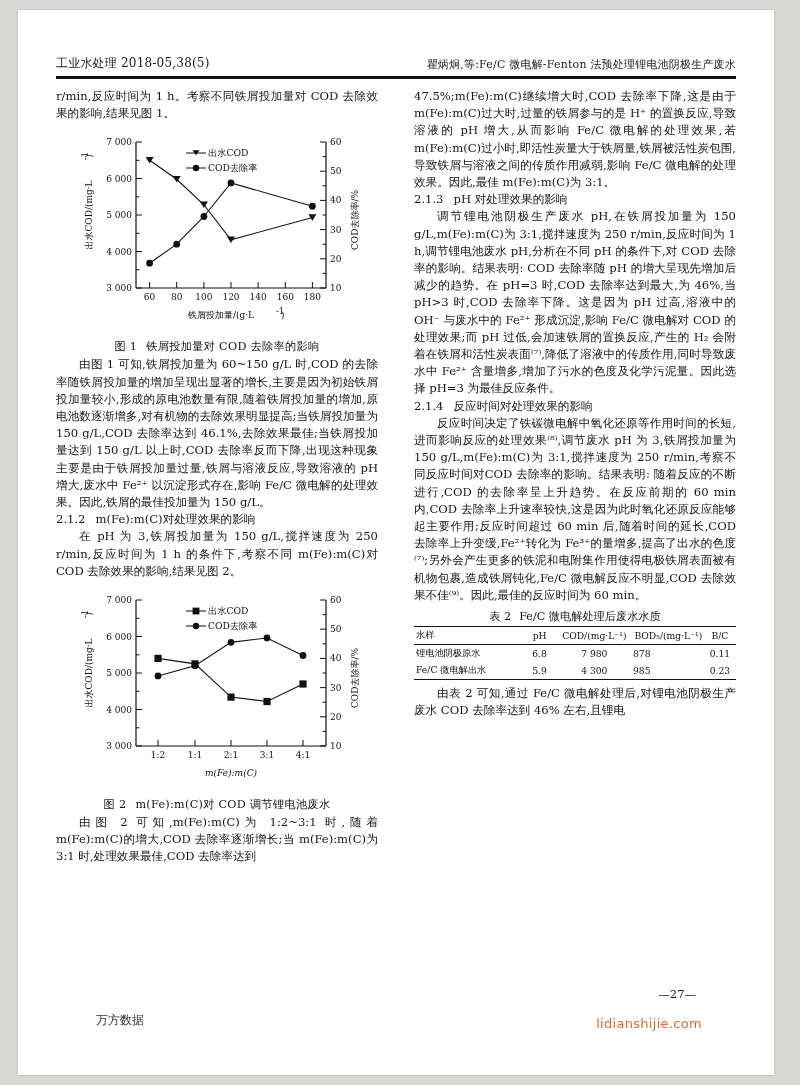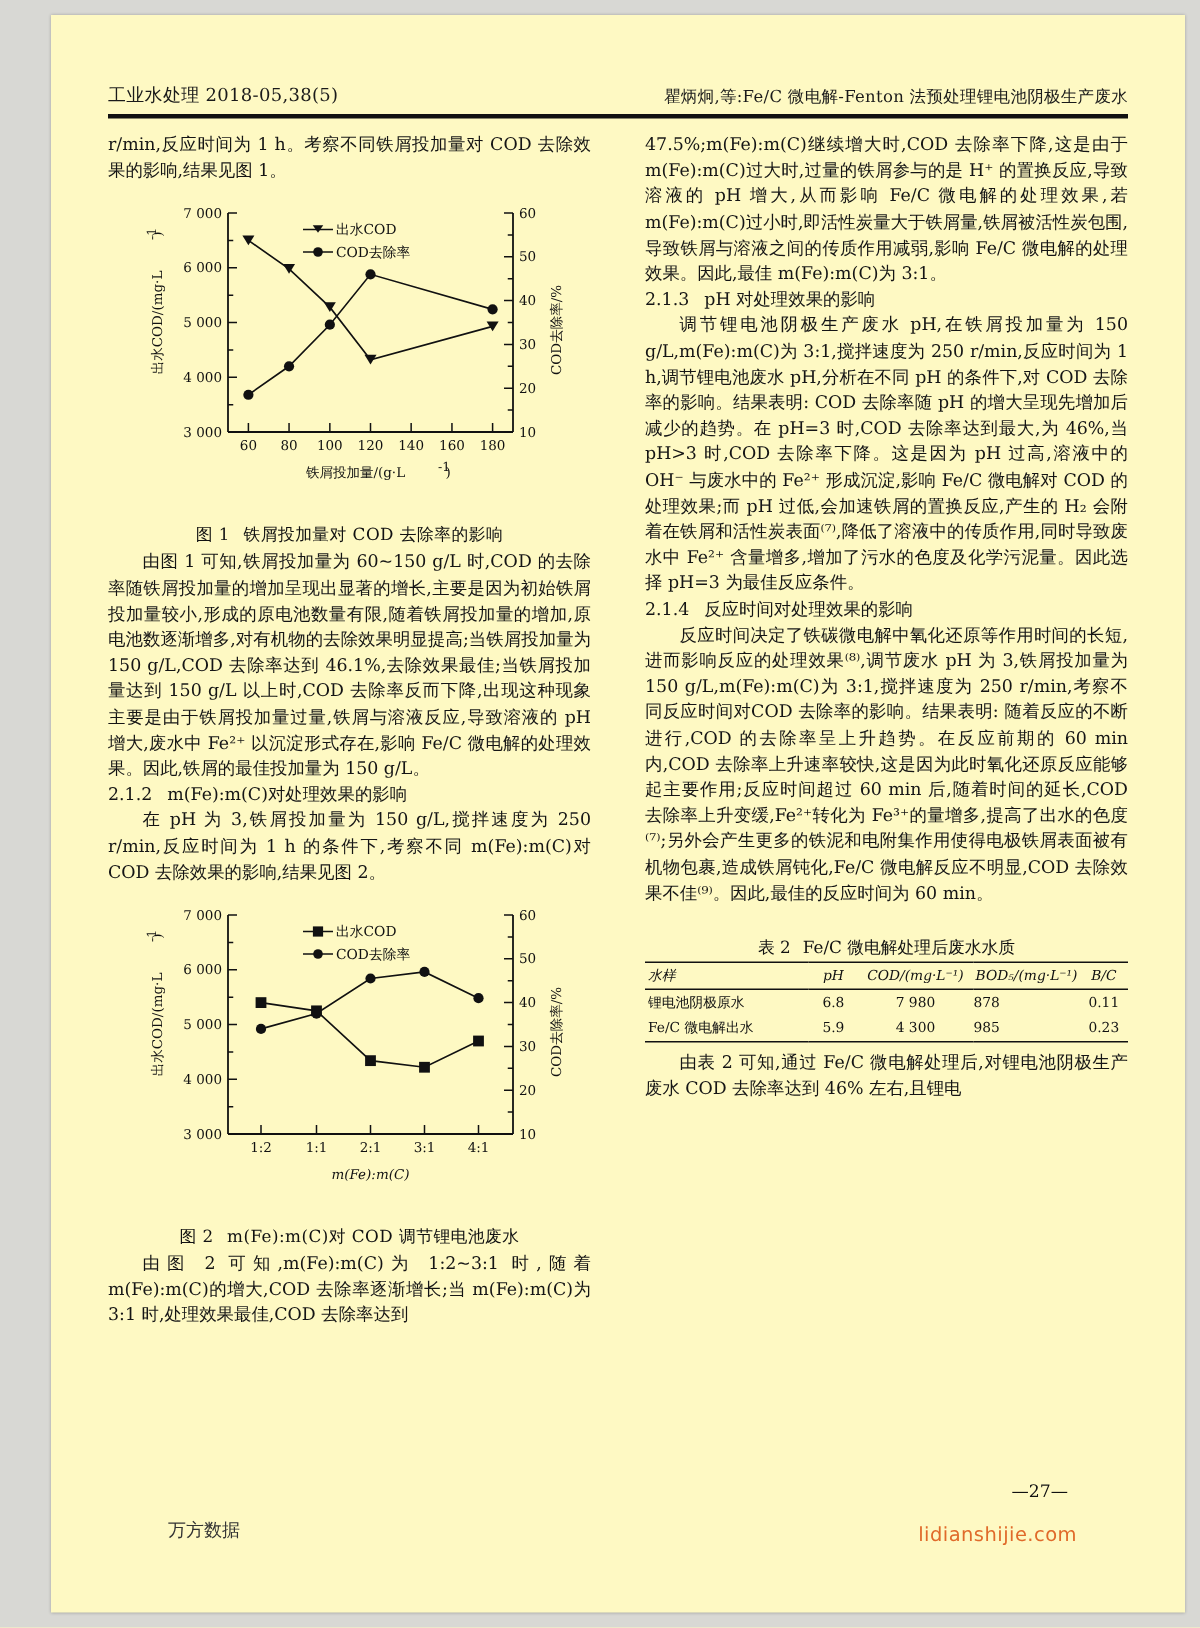--- a/index.html
+++ b/index.html
@@ -3,23 +3,23 @@
 <meta charset="utf-8">
 <style>
   html,body{margin:0;padding:0;}
   body{
     width:800px;height:1085px;
     background:#d8d8d4;
     font-family:"DejaVu Serif","Liberation Serif",serif;
     overflow:hidden;
   }
   .page{
-    position:absolute;left:34px;top:10px;
+    position:absolute;left:18px;top:10px;
     width:756px;height:1065px;
-    background:#fef9c3;
+    background:#ffffff;
     box-shadow:0 0 2px rgba(0,0,0,.25);
   }
   .inner{position:absolute;left:38px;top:45px;width:680px;height:990px;}
 
   
   .runhead{display:flex;justify-content:space-between;align-items:flex-end;
     font-size:11.5px;color:#1a1a1a;letter-spacing:.2px;padding-bottom:2px;}
   .runhead .left{font-size:12px;}
   .runhead .right{font-size:11px;}
   .rule{height:0;border-top:2.4px solid #111;border-bottom:1px solid #111;
@@ -33,37 +33,37 @@
     margin:0;text-align:justify;text-justify:inter-ideograph;
     letter-spacing:0px;
   }
   p.ind{text-indent:23px;}
   .sec{font-size:11.6px;line-height:17.2px;color:#151515;margin:0;}
   .sec .num{letter-spacing:0;text-align:right;}
   .sec .gap{display:inline-block;width:10px;}
 
   
   .fig{margin:6px 0 2px 0;}
-  .figcap{text-align:center;font-size:11.2px;color:#111;margin-top:16px;
+  .figcap{text-align:center;font-size:11.2px;color:#111;margin-top:6px;
     letter-spacing:.3px;}
   .figcap .g{display:inline-block;width:9px;}
   svg{display:block;margin:0 auto;}
   .axtxt{font-family:"DejaVu Serif","Liberation Serif",serif;font-size:9px;fill:#111;}
   .axtxt-s{font-family:"DejaVu Serif","Liberation Serif",serif;font-size:8.4px;fill:#111;}
   .legtxt{font-family:"DejaVu Serif","Liberation Serif",serif;font-size:9.2px;fill:#111;}
 
   
-  .tabwrap{margin-top:20px;}
+  .tabwrap{margin-top:5px;}
   .tabcap{text-align:center;font-size:11.2px;color:#111;margin-bottom:2px;}
   .tabcap .g{display:inline-block;width:8px;}
   table{border-collapse:collapse;width:100%;font-size:9.2px;color:#111;}
   table th,table td{padding:2px 0;}
   thead tr{border-top:1.5px solid #111;border-bottom:.8px solid #111;}
   tbody tr:last-child{border-bottom:1.5px solid #111;}
-  th{font-weight:normal;font-style:italic;}
+  th{font-weight:normal;}
   .c-name{width:34%;text-align:left;padding-left:2px;}
   .c-ph{width:10%;text-align:center;}
   .c-cod{width:24%;text-align:center;}
   .c-bod{width:22%;}
   .c-bc{width:10%;text-align:center;}
 
   
   .pagenum{position:absolute;right:40px;bottom:44px;font-size:11.5px;color:#111;}
   .wanfang{position:absolute;left:40px;bottom:16px;font-size:12px;color:#333;}
   .watermark{position:absolute;right:34px;bottom:14px;font-family:"DejaVu Sans","Liberation Sans",sans-serif;

